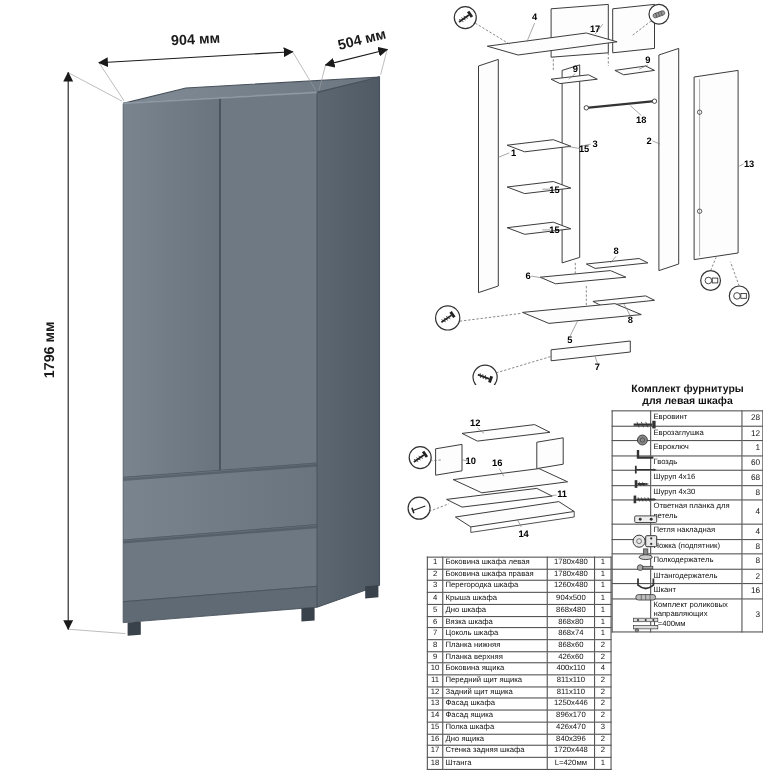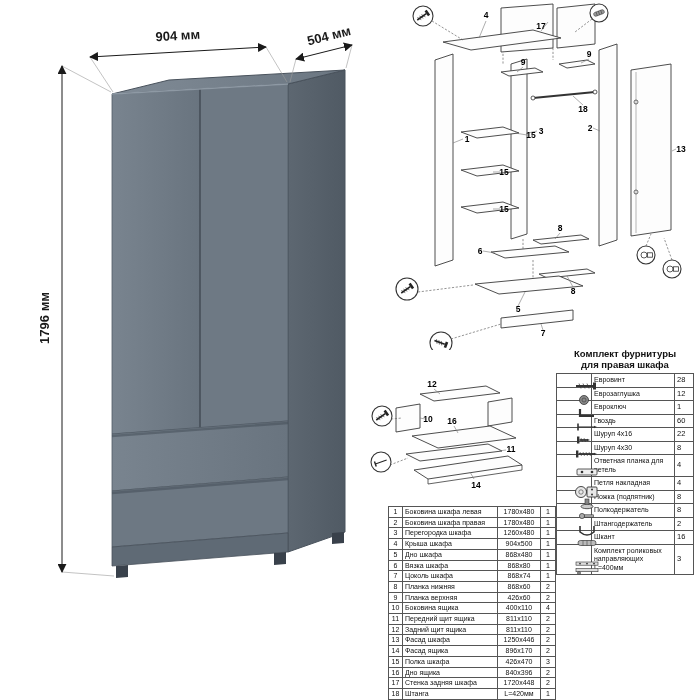--- a/index.html
+++ b/index.html
@@ -17,21 +17,21 @@
   .dimline{stroke:#1a1a1a;stroke-width:1;}
   .extline{stroke:#9a9a9a;stroke-width:.6;}
 
   
   .hw{position:absolute;left:556px;top:348px;width:138px;}
   .hw-title{font-size:9.5px;font-weight:bold;text-align:center;line-height:11px;}
   table{border-collapse:collapse;}
   .hw-table{width:100%;margin-top:3px;font-size:7px;}
   .hw-table td{border:1px solid #555;padding:2px 2px;vertical-align:middle;line-height:8.5px;}
   .hw-icon{width:30px;text-align:center;}
-  .hw-qty{width:14px;text-align:left;font-size:7.5px;}
+  .hw-qty{width:14px;text-align:right;font-size:7.5px;}
 
   
   .parts-table{position:absolute;left:388px;top:506px;width:168px;font-size:7px;}
   .parts-table td{border:1px solid #555;padding:0 2px;line-height:9.7px;height:9.7px;
                   white-space:nowrap;overflow:hidden;}
   .parts-table td.num{width:11px;text-align:center;padding:0 1px;}
   .parts-table td.size{width:38px;text-align:center;}
   .parts-table td.qty{width:10px;text-align:center;}
 </style>
 </head>
@@ -245,21 +245,21 @@
       <text class="lbl" x="60" y="44">10</text>
       <text class="lbl" x="84" y="46">16</text>
       <text class="lbl" x="143" y="74">11</text>
       <text class="lbl" x="108" y="110">14</text>
     </g>
   </svg>
 
   <div class="hw">
     <div class="hw-title">
       <div>Комплект фурнитуры</div>
-      <div>для правая шкафа</div>
+      <div>для левая шкафа</div>
     </div>
     <table class="hw-table">
       <tbody>
         <tr>
           <td class="hw-icon">
               <svg width="26" height="12" viewBox="0 0 26 12">
                 <line x1="2" y1="6" x2="19" y2="6" stroke="#333" stroke-width="2"></line>
                 <line x1="5" y1="3.5" x2="7" y2="8.5" stroke="#333" stroke-width=".7"></line>
                 <line x1="9" y1="3.5" x2="11" y2="8.5" stroke="#333" stroke-width=".7"></line>
                 <line x1="13" y1="3.5" x2="15" y2="8.5" stroke="#333" stroke-width=".7"></line>
@@ -303,21 +303,21 @@
           <td class="hw-icon">
               <svg width="26" height="12" viewBox="0 0 26 12">
                 <rect x="3" y="2.5" width="2.4" height="7" fill="#333"></rect>
                 <line x1="5.5" y1="6" x2="13" y2="6" stroke="#333" stroke-width="1.8"></line>
                 <line x1="7" y1="4" x2="8.5" y2="8" stroke="#333" stroke-width=".6"></line>
                 <line x1="10" y1="4" x2="11.5" y2="8" stroke="#333" stroke-width=".6"></line>
                 <path d="M13 4.8 L16 6 L13 7.2 z" fill="#333"></path>
               </svg>
             </td>
           <td>Шуруп 4x16</td>
-          <td class="hw-qty">22</td>
+          <td class="hw-qty">68</td>
         </tr>
         <tr>
           <td class="hw-icon">
               <svg width="26" height="12" viewBox="0 0 26 12">
                 <rect x="2" y="2.5" width="2.4" height="7" fill="#333"></rect>
                 <line x1="4.5" y1="6" x2="20" y2="6" stroke="#333" stroke-width="1.8"></line>
                 <line x1="6" y1="4" x2="7.5" y2="8" stroke="#333" stroke-width=".6"></line>
                 <line x1="9" y1="4" x2="10.5" y2="8" stroke="#333" stroke-width=".6"></line>
                 <line x1="12" y1="4" x2="13.5" y2="8" stroke="#333" stroke-width=".6"></line>
                 <line x1="15" y1="4" x2="16.5" y2="8" stroke="#333" stroke-width=".6"></line>

